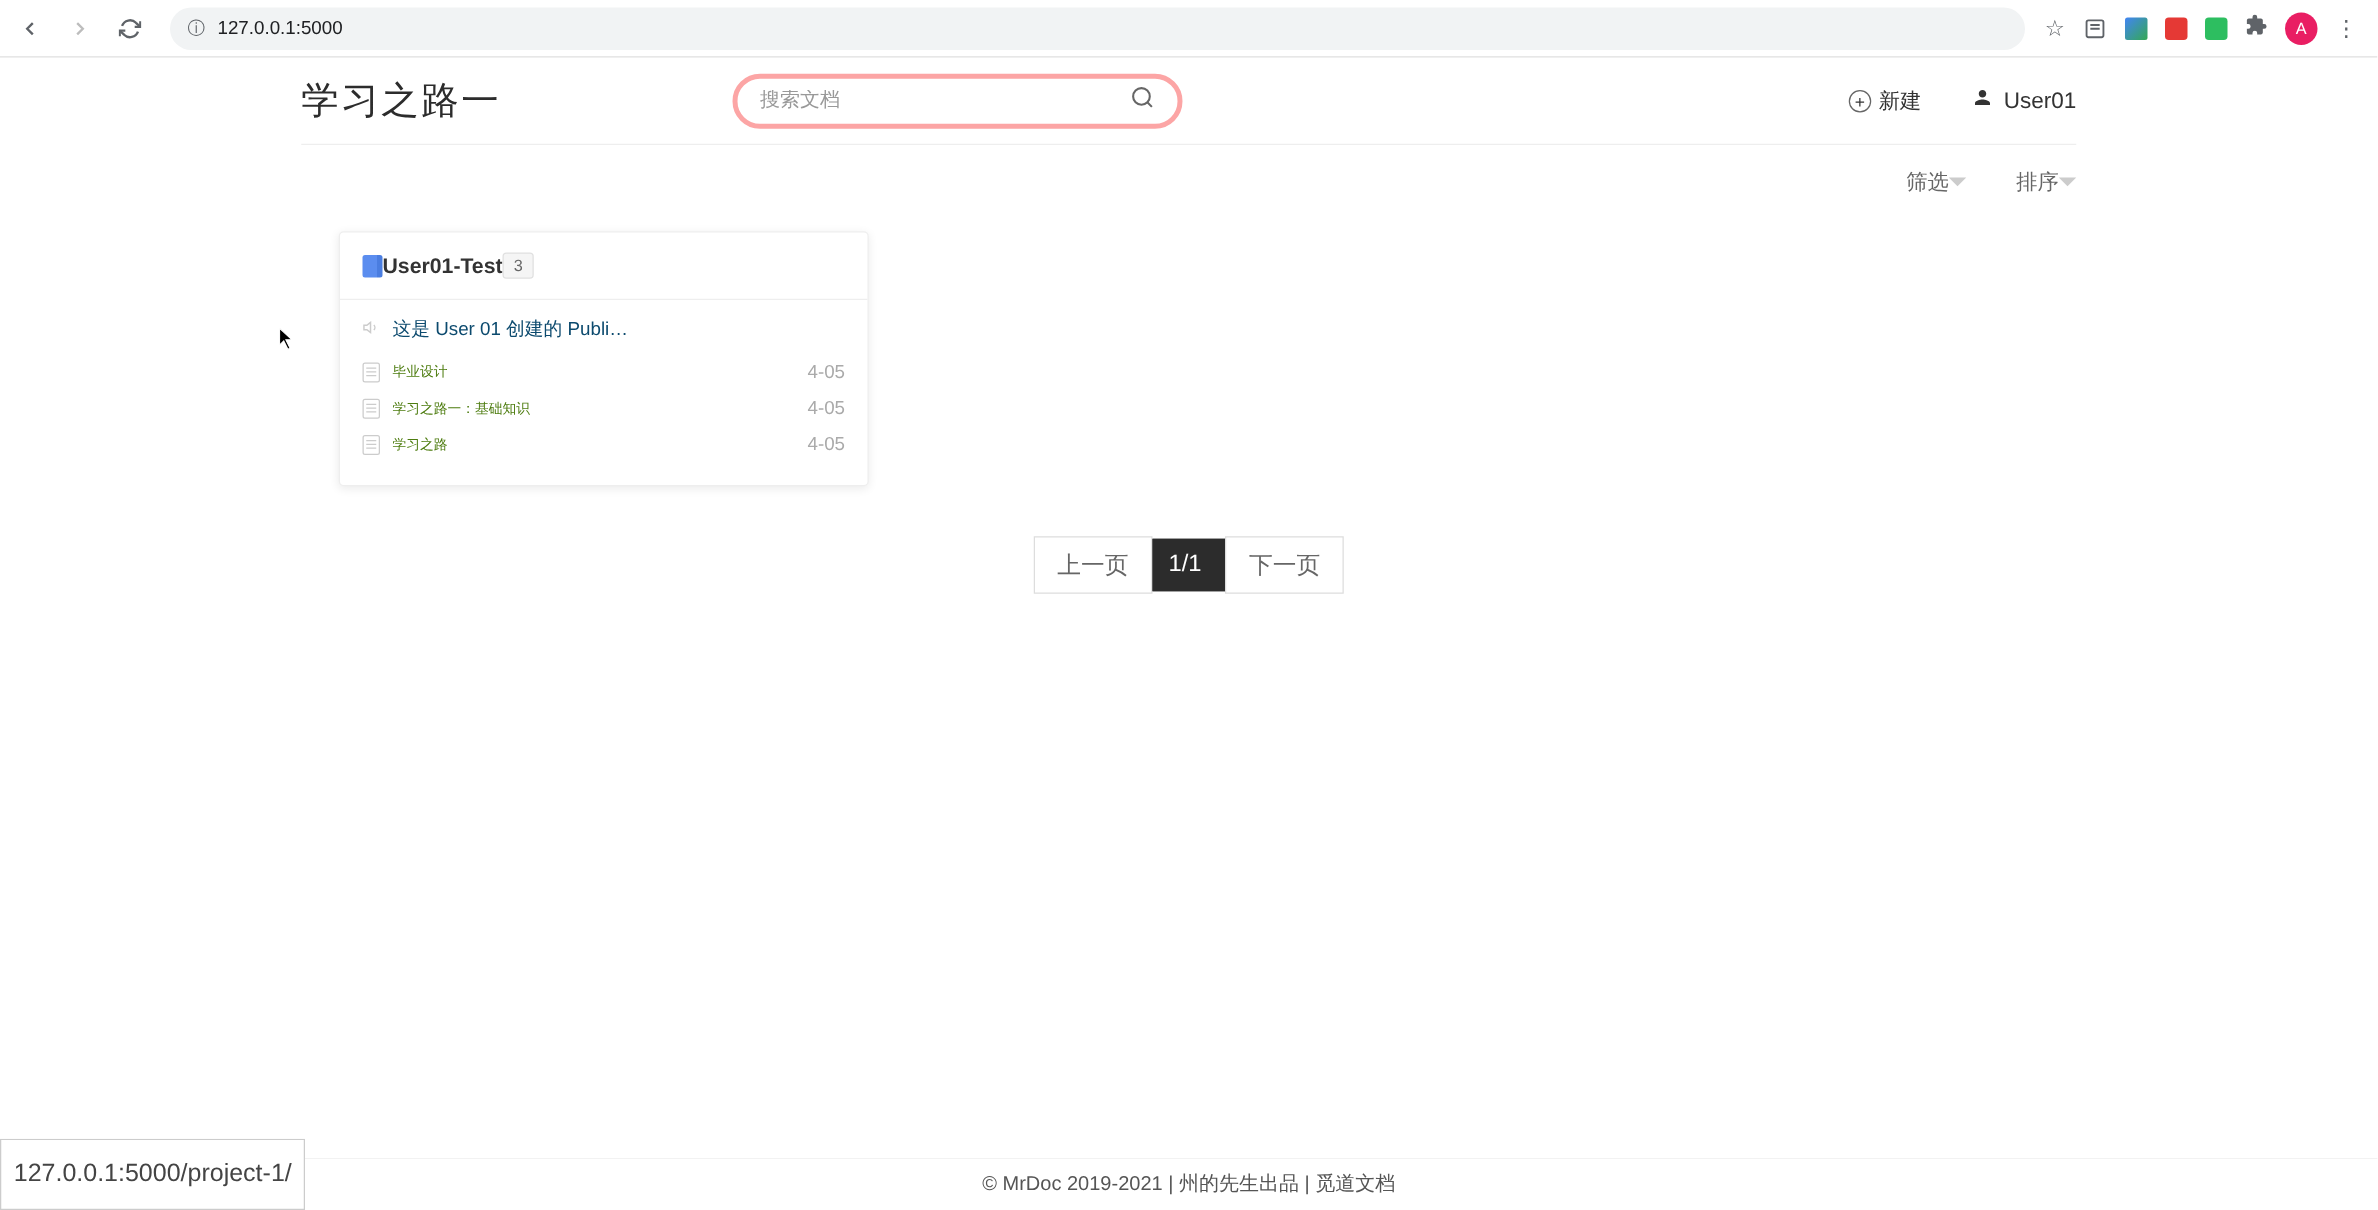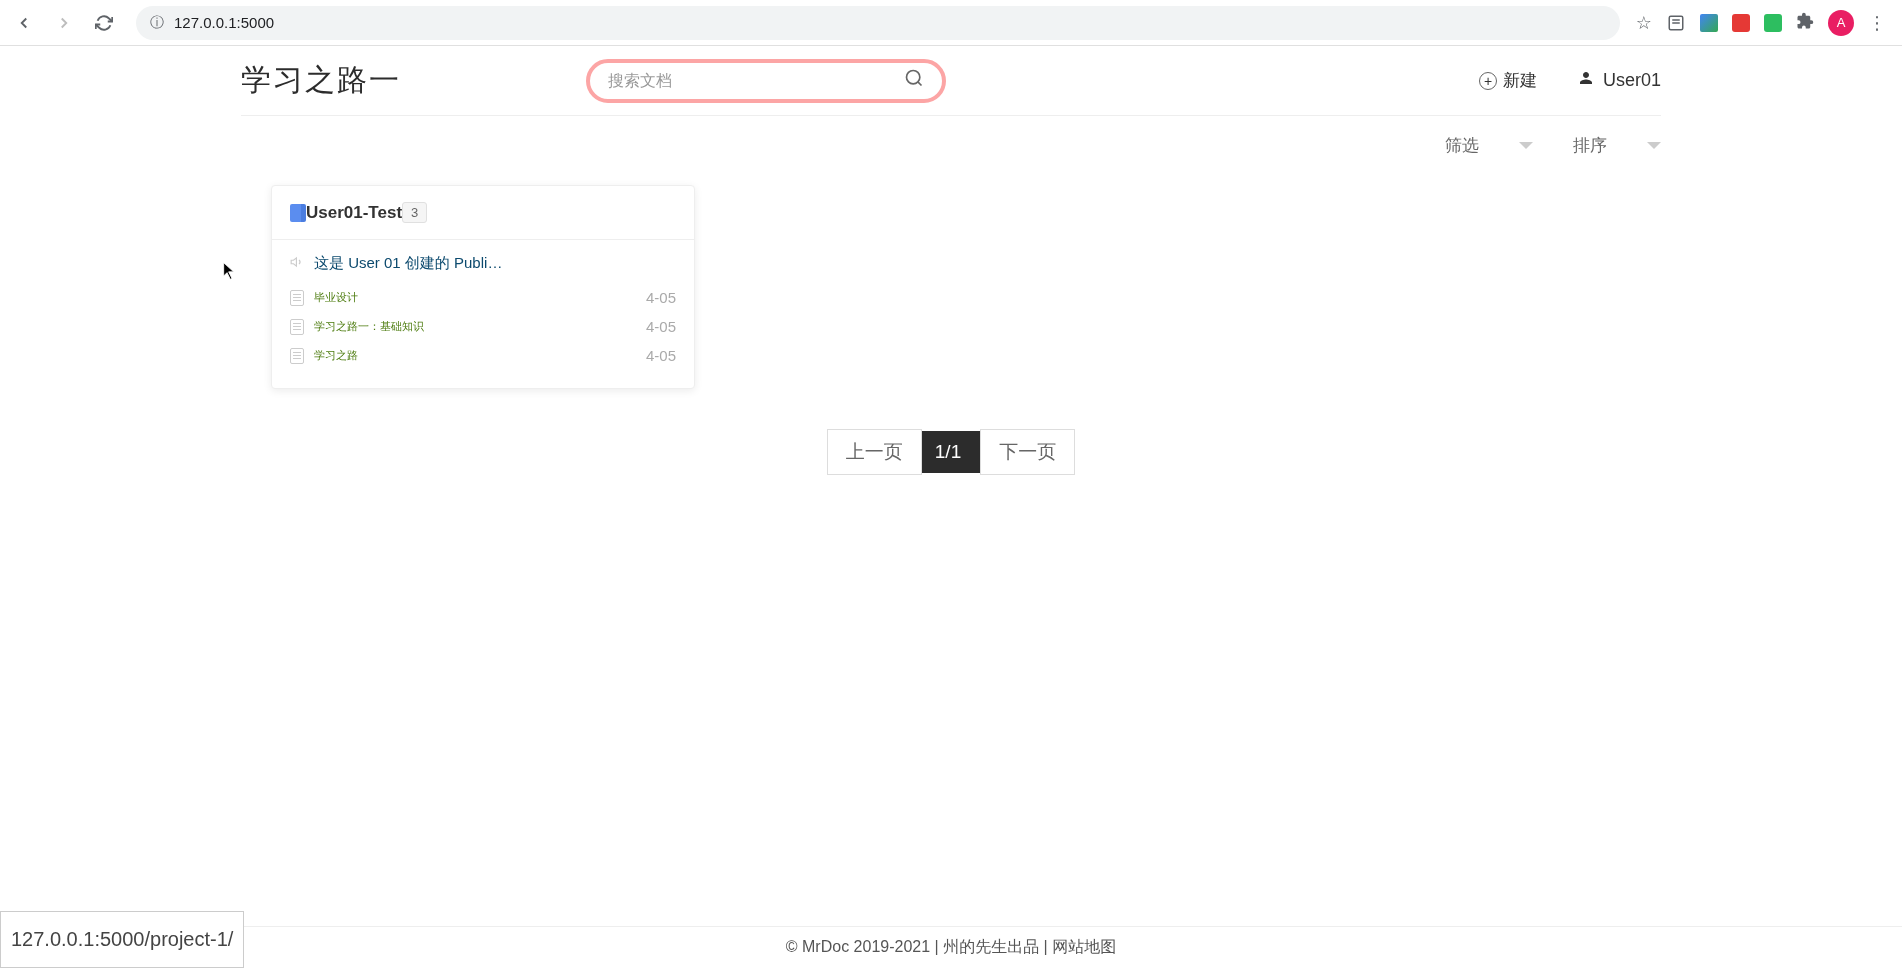--- a/index.html
+++ b/index.html
@@ -164,21 +164,20 @@
     .filter-bar {
       display: flex;
       justify-content: flex-end;
       align-items: center;
       padding: 18px 0;
       gap: 40px;
     }
     .filter-item {
       display: flex;
       align-items: center;
-      gap: 40px;
       font-size: 17px;
       color: #666;
       cursor: pointer;
     }
     .triangle-down {
       width: 0;
       height: 0;
       border-left: 7px solid transparent;
       border-right: 7px solid transparent;
       border-top: 7px solid #ccc;
@@ -470,20 +469,20 @@
 
     <div class="pagination">
       <div class="page-btn">上一页</div>
       <div class="page-btn active">1/1</div>
       <div class="page-btn">下一页</div>
     </div>
   </div>
 </div>
 
 <div class="footer">
-  <span>© MrDoc 2019-2021</span><span> | </span><a href="#">州的先生出品</a><span> | </span><a href="#">网站地图</a>
+  <span>© MrDoc 2019-2021</span><span> | </span><a href="#">州的先生出品</a><span> | </span><a href="#">觅道文档</a>
 </div>
 
 <div class="status-bar">127.0.0.1:5000/project-1/</div>
 
 <svg class="cursor" viewBox="0 0 24 24">
   <path fill="#000" d="M8,2 L8,18 L12,14 L16,22 L18,21 L14,13 L20,13 Z" stroke="#fff" stroke-width="1"></path>
 </svg>
 
 </body></html>

